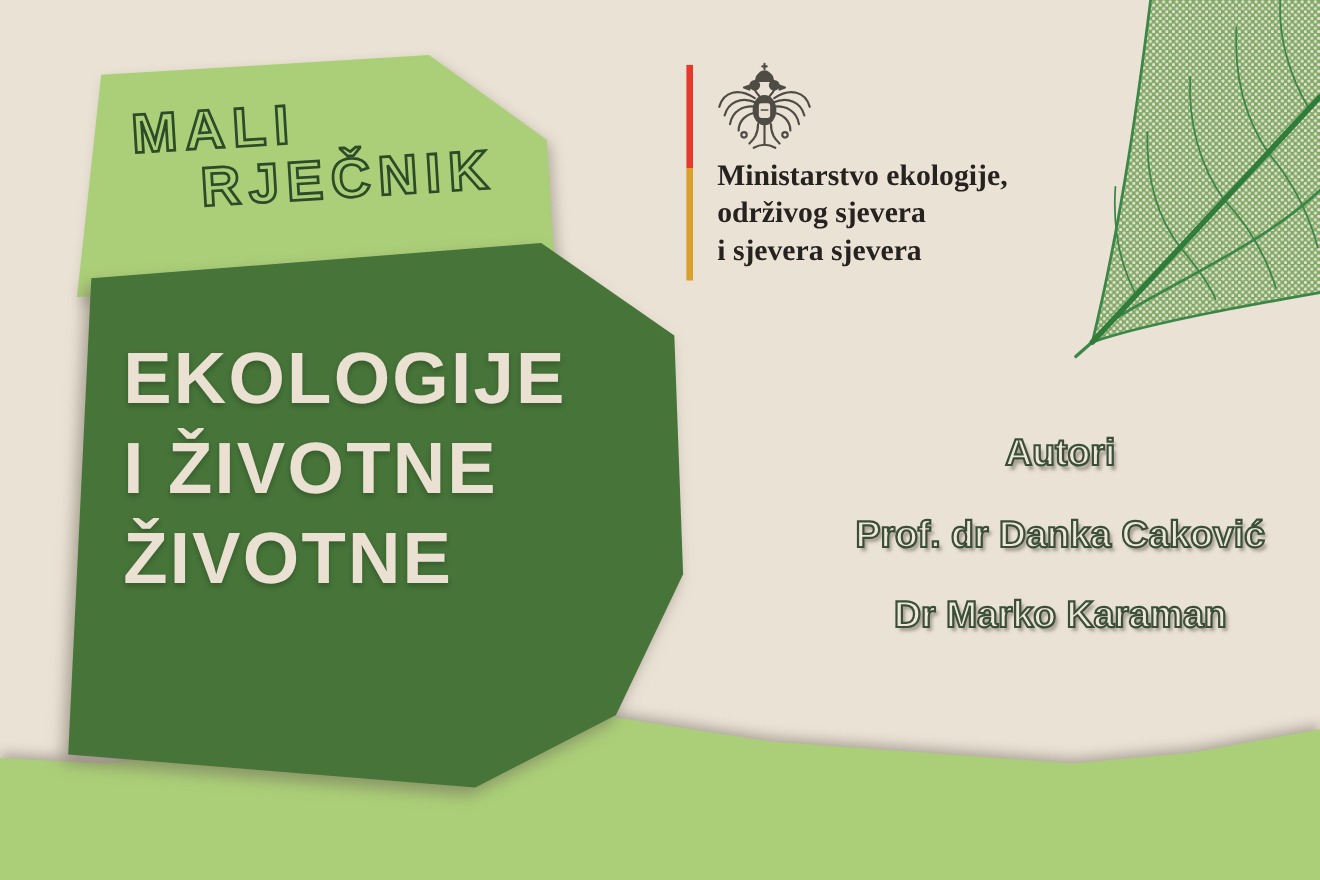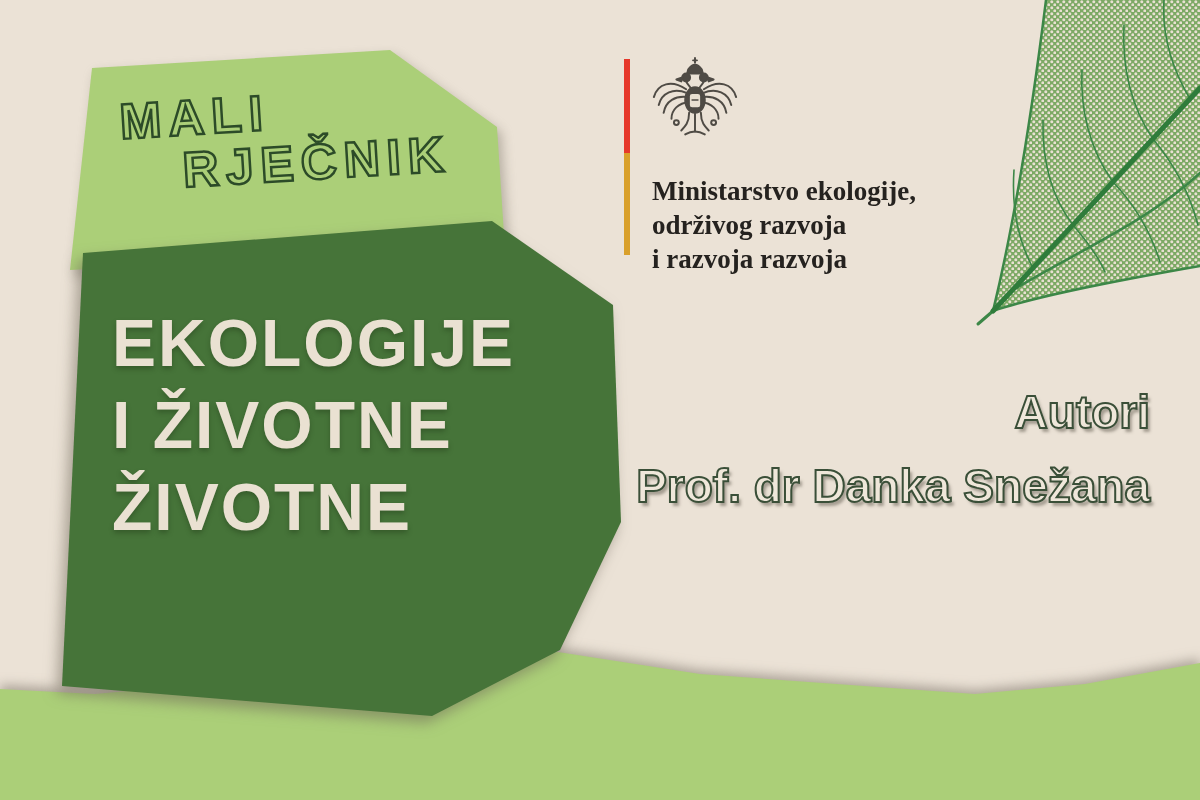--- a/index.html
+++ b/index.html
@@ -35,29 +35,29 @@
     text-shadow:0 3px 5px rgba(25,45,18,.35);
   }
 
   
   .ministry-bar{
     position:absolute;left:624px;top:59px;width:6px;height:196px;
     background:linear-gradient(to bottom,#E6382B 0%,#E6382B 48%,#D9A02B 48%,#D9A02B 100%);
   }
   .ministry-coa{position:absolute;left:646px;top:54px;width:98px;height:98px;}
   .ministry-name{
-    position:absolute;left:652px;top:174px;
+    position:absolute;left:652px;top:142px;
     font-family:"Liberation Serif",serif;font-weight:bold;
     font-size:27px;line-height:34px;color:#25221F;white-space:nowrap;
   }
 
   
   .authors{
-    position:absolute;right:50px;top:376px;text-align:right;
-    font-weight:bold;font-size:46px;line-height:73.5px;
+    position:absolute;right:50px;top:376px;text-align:center;
+    font-weight:bold;font-size:34px;line-height:73.5px;
     color:#EFE7DA;
     -webkit-text-stroke:2px #3A4F38;
     text-shadow:3px 4px 3px rgba(95,90,78,.5);
     white-space:nowrap;
   }
 </style>
 </head>
 <body>
 
 <div id="canvas">
@@ -133,22 +133,23 @@
       <path d="M50,61 V79"></path>
       <path d="M56,60 C56,70 60,74 64,78"></path>
       <path d="M40,82 C47,78 53,78 60,82"></path>
       <circle cx="31" cy="70" r="2.5"></circle>
         <circle cx="69" cy="70" r="2.5"></circle>
     </g>
   </svg>
 
   <div class="ministry-name">
     <div>Ministarstvo ekologije,</div>
-    <div>održivog razvoja</div>
-    <div>i razvoja razvoja</div>
+    <div>održivog sjevera</div>
+    <div>i sjevera sjevera</div>
   </div>
 
   <div class="authors">
     <div>Autori</div>
-    <div>Prof. dr Danka Snežana</div>
+    <div>Prof. dr Danka Caković</div>
+    <div>Dr Marko Karaman</div>
   </div>
 
 </div>
 
 </body></html>

